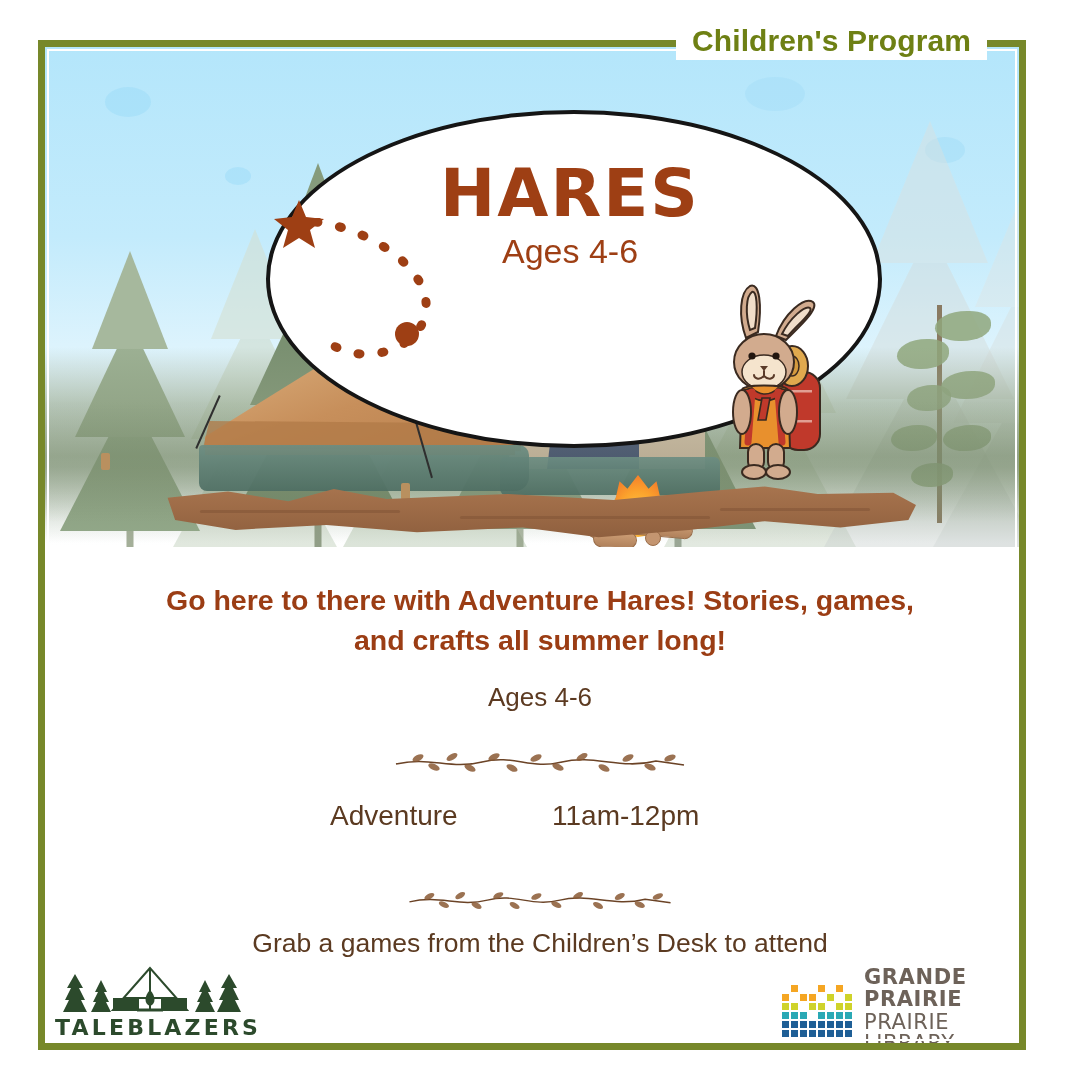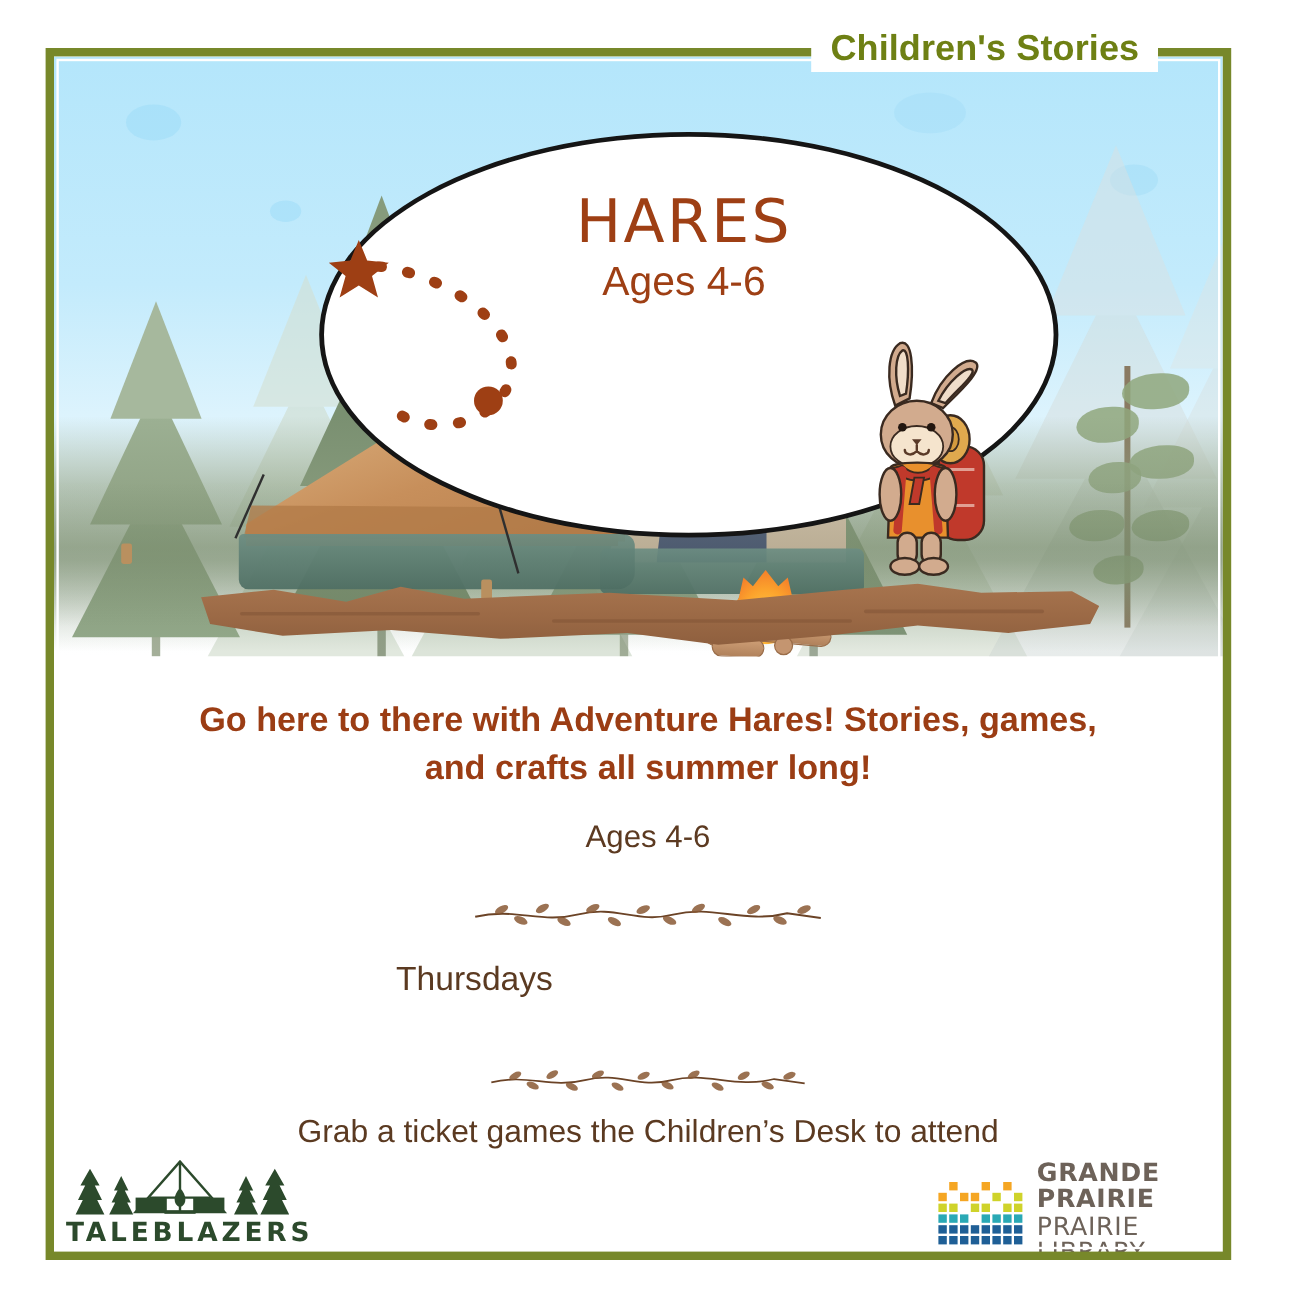--- a/index.html
+++ b/index.html
@@ -93,21 +93,21 @@
   .oval{position:absolute;left:266px;top:110px;width:608px;height:330px;
       background:#ffffff;border:4px solid #151515;border-radius:50%;z-index:4;}
   .star{position:absolute;left:272px;top:198px;width:54px;height:54px;z-index:5;color:#9e3f14;}
   .dots{position:absolute;left:310px;top:218px;width:140px;height:150px;z-index:5;}
   .enddot{position:absolute;left:395px;top:322px;width:24px;height:24px;border-radius:50%;
       background:#9e3f14;z-index:5;}
 
   .title-block{position:absolute;left:300px;top:158px;width:540px;z-index:6;text-align:center;}
   .t1{font-size:73px;font-weight:900;color:#9e3f14;letter-spacing:2px;line-height:.98;
       text-transform:uppercase;font-family:"DejaVu Sans",sans-serif;}
-  .t2{font-size:50px;font-weight:400;color:#9e3f14;letter-spacing:2px;line-height:1.02;
+  .t2{font-size:66px;font-weight:700;color:#9e3f14;letter-spacing:2px;line-height:1.02;
       margin-top:2px;text-transform:uppercase;font-family:"DejaVu Sans",sans-serif;}
   .t3{font-size:34px;color:#9e3f14;margin-top:6px;line-height:1.1;}
 
   
   .hare{position:absolute;left:712px;top:280px;width:120px;height:210px;z-index:5;}
 
   
   .lede{position:absolute;left:150px;top:580px;width:780px;text-align:center;
       font-size:28.5px;line-height:1.42;color:#9b3d14;font-weight:600;}
   .sub{position:absolute;left:150px;top:678px;width:780px;text-align:center;
@@ -330,21 +330,22 @@
         <ellipse cx="214" cy="16" rx="6" ry="3" transform="rotate(27 214 16)"></ellipse>
         <ellipse cx="238" cy="6" rx="6" ry="3" transform="rotate(-27 238 6)"></ellipse>
         <ellipse cx="260" cy="15" rx="6" ry="3" transform="rotate(23 260 15)"></ellipse>
         <ellipse cx="280" cy="6" rx="6" ry="3" transform="rotate(-22 280 6)"></ellipse>
       </g>
     </svg>
   </div>
 
   <div class="sched">
     <div class="sched-row">
-      <div class="sched-day">Thursdays</div>
+      <div class="sched-day">Adventure</div>
+      <div class="sched-time">11am-12pm</div>
     </div>
   </div>
 
   <div class="divider div2">
     <svg width="272" height="22" viewBox="0 0 300 22">
       <path d="M6 12 C40 4,60 18,92 10 C124 2,140 18,172 10 C204 2,230 18,266 9 L294 13" fill="none" stroke="#6b4326" stroke-width="1.6"></path>
       <g fill="#8a5a35" opacity=".85">
         <ellipse cx="28" cy="6" rx="6" ry="3" transform="rotate(-28 28 6)"></ellipse>
         <ellipse cx="44" cy="15" rx="6" ry="3" transform="rotate(24 44 15)"></ellipse>
         <ellipse cx="62" cy="5" rx="6" ry="3" transform="rotate(-30 62 5)"></ellipse>
@@ -355,21 +356,21 @@
         <ellipse cx="168" cy="15" rx="6" ry="3" transform="rotate(25 168 15)"></ellipse>
         <ellipse cx="192" cy="5" rx="6" ry="3" transform="rotate(-29 192 5)"></ellipse>
         <ellipse cx="214" cy="16" rx="6" ry="3" transform="rotate(27 214 16)"></ellipse>
         <ellipse cx="238" cy="6" rx="6" ry="3" transform="rotate(-27 238 6)"></ellipse>
         <ellipse cx="260" cy="15" rx="6" ry="3" transform="rotate(23 260 15)"></ellipse>
         <ellipse cx="280" cy="6" rx="6" ry="3" transform="rotate(-22 280 6)"></ellipse>
       </g>
     </svg>
   </div>
 
-  <div class="cta">Grab a ticket games the Children’s Desk to attend</div>
+  <div class="cta">Grab a games from the Children’s Desk to attend</div>
 
   <div class="taleblazers">
     <svg width="190" height="60" viewBox="0 0 190 60">
       <g fill="#2c4a2c">
 
         <path d="M20 52 L8 52 L14 40 L10 40 L16 28 L12 28 L20 14 L28 28 L24 28 L30 40 L26 40 L32 52 Z"></path>
         <path d="M46 52 L36 52 L41 42 L38 42 L43 32 L40 32 L46 20 L52 32 L49 32 L54 42 L51 42 L56 52 Z"></path>
 
         <path d="M150 52 L140 52 L145 42 L142 42 L147 32 L144 32 L150 20 L156 32 L153 32 L158 42 L155 42 L160 52 Z"></path>
         <path d="M174 52 L162 52 L168 40 L164 40 L170 28 L166 28 L174 14 L182 28 L178 28 L184 40 L180 40 L186 52 Z"></path>
@@ -451,16 +452,16 @@
     <div class="gppl-text">
       <div class="gppl-t1">GRANDE PRAIRIE</div>
       <div class="gppl-t2">PRAIRIE LIBRARY</div>
     </div>
   </div>
 
   <div class="frame-outer" style="background:transparent;z-index:7;"></div>
   <div class="frame-inner"></div>
 
   <div class="header-tab">
-    <span>Children's Stories</span>
+    <span>Children's Program</span>
   </div>
 
 </div>
 
 </body></html>

